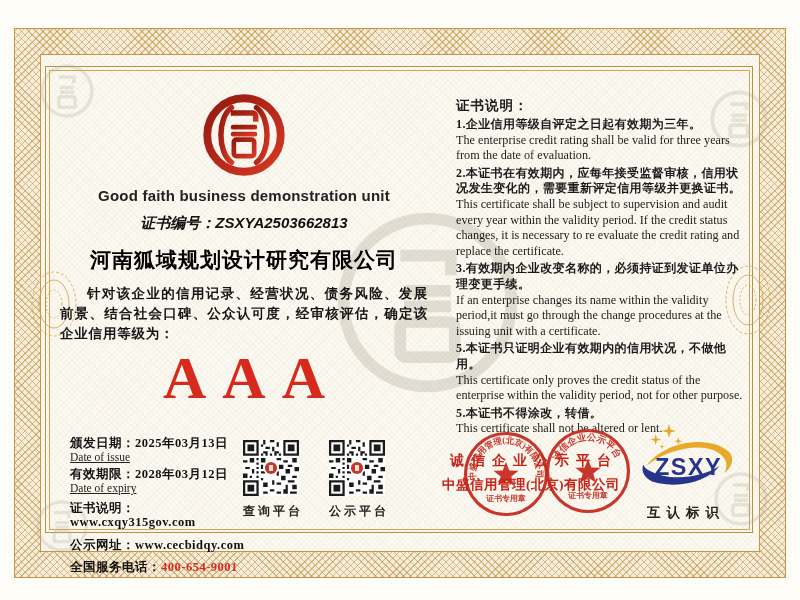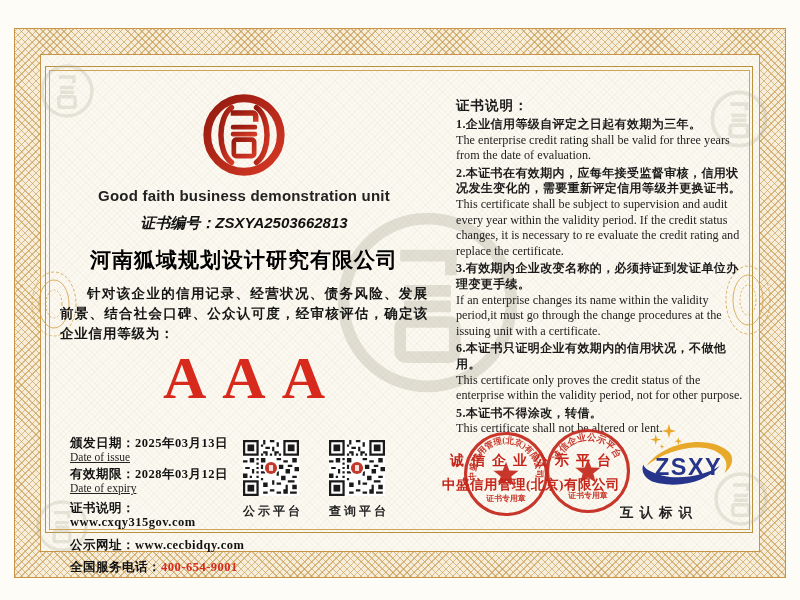--- a/index.html
+++ b/index.html
@@ -57,21 +57,21 @@
 
   .seal-area{position:absolute;left:448px;top:424px;width:305px;height:118px;}
   .seal{position:absolute;width:88px;height:88px;opacity:.92;}
   .seal1{left:14px;top:6px;}
   .seal2{left:96px;top:3px;}
   .overlay1{position:absolute;left:2px;top:28px;width:208px;font-size:14px;font-weight:bold;
         color:#c4261c;letter-spacing:7px;white-space:nowrap;}
   .overlay2{position:absolute;left:-6px;top:52px;width:240px;font-size:13.5px;font-weight:bold;
         color:#c4261c;letter-spacing:.5px;white-space:nowrap;}
 
-  .zsxy{position:absolute;left:614px;top:424px;width:138px;text-align:left;}
+  .zsxy{position:absolute;left:614px;top:424px;width:138px;text-align:center;}
   .zsxy svg{width:132px;height:78px;display:block;margin:0 auto;}
   .zsxy-caption{font-size:13.5px;font-weight:bold;letter-spacing:6px;text-indent:6px;
         color:#222;margin-top:2px;}
 
   .rosette{position:absolute;opacity:.85;}
 </style>
 </head>
 <body>
 
 <div class="cert">
@@ -181,39 +181,39 @@
     <div class="zh-row" style="margin-top:6px"><span>证书说明：</span><span>www.cxqy315gov.com</span></div>
     <div class="zh-row" style="margin-top:9px"><span>公示网址：</span><span>www.cecbidqy.com</span></div>
     <div class="zh-row" style="margin-top:8px"><span>全国服务电话：</span><span class="red">400-654-9001</span></div>
   </div>
 
   <div class="qr-area">
     <div class="qr-box">
       <svg viewBox="0 0 25 25">
           <use href="#qrsym"></use>
         </svg>
-      <div class="qr-label">公示平台</div>
+      <div class="qr-label">查询平台</div>
     </div>
     <div class="qr-box">
       <svg viewBox="0 0 25 25">
           <use href="#qrsym"></use>
         </svg>
-      <div class="qr-label">查询平台</div>
+      <div class="qr-label">公示平台</div>
     </div>
   </div>
 
   <div class="notes">
     <div class="notes-title-zh">证书说明：</div>
     <div class="note-zh">1.企业信用等级自评定之日起有效期为三年。</div>
     <div class="note-en">The enterprise credit rating shall be valid for three years from the date of evaluation.</div>
     <div class="note-zh">2.本证书在有效期内，应每年接受监督审核，信用状况发生变化的，需要重新评定信用等级并更换证书。</div>
     <div class="note-en">This certificate shall be subject to supervision and audit every year within the validity period. If the credit status changes, it is necessary to re evaluate the credit rating and replace the certificate.</div>
     <div class="note-zh">3.有效期内企业改变名称的，必须持证到发证单位办理变更手续。</div>
     <div class="note-en">If an enterprise changes its name within the validity period,it must go through the change procedures at the issuing unit with a certificate.</div>
-    <div class="note-zh">6.本证书只证明企业有效期内的信用状况，不做他用。</div>
+    <div class="note-zh">5.本证书只证明企业有效期内的信用状况，不做他用。</div>
     <div class="note-en">This certificate only proves the credit status of the enterprise within the validity period, not for other purpose.</div>
     <div class="note-zh">5.本证书不得涂改，转借。</div>
     <div class="note-en">This certificate shall not be altered or lent.</div>
   </div>
 
   <div class="seal-area">
     <svg class="seal seal1" viewBox="0 0 100 100">
       <defs>
           <path id="arcA" d="M49.95,85 a35,35 0 1 1 0.1,0"></path>
         </defs>

